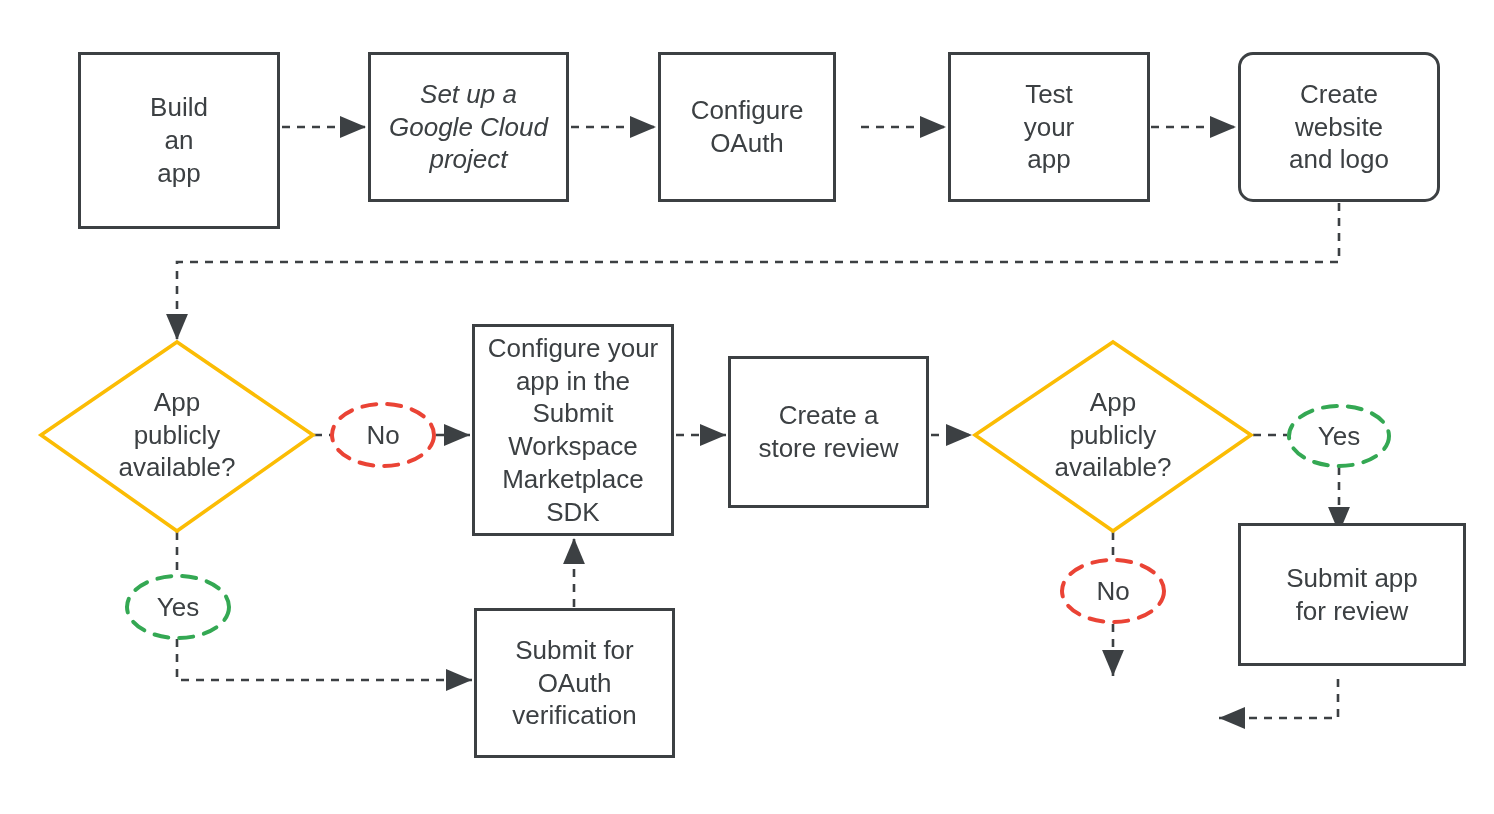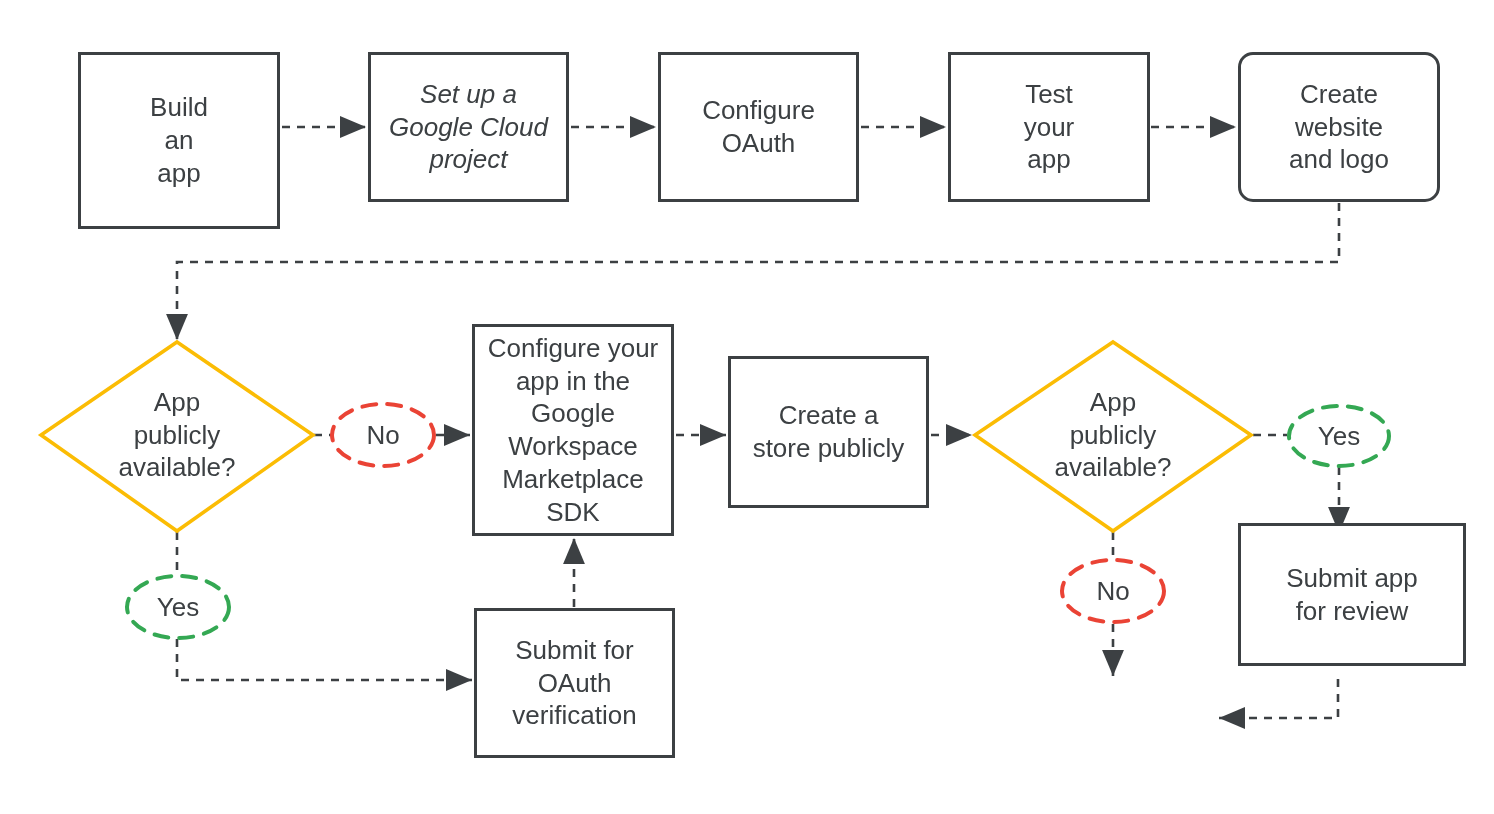--- a/index.html
+++ b/index.html
@@ -89,46 +89,46 @@
   <div class="box" style="left:78px;  top:52px;  width:202px; height:177px;">
     <div class="lbl">Build
 an
 app</div>
   </div>
   <div class="box" style="left:368px; top:52px;  width:201px; height:150px;font-style:italic;">
     <div class="lbl">Set up a
 Google Cloud
 project</div>
   </div>
-  <div class="box" style="left:658px; top:52px;  width:201px; height:150px;">
+  <div class="box" style="left:658px; top:52px;  width:178px; height:150px;">
     <div class="lbl">Configure
 OAuth</div>
   </div>
   <div class="box" style="left:948px; top:52px;  width:202px; height:150px;">
     <div class="lbl">Test
 your
 app</div>
   </div>
   <div class="box" style="left:1238px;top:52px;  width:202px; height:150px;border-radius:15px;">
     <div class="lbl">Create
 website
 and logo</div>
   </div>
 
   <div class="box" style="left:472px; top:324px; width:202px; height:212px;">
     <div class="lbl">Configure your
 app in the
-Google
+Submit
 Workspace
 Marketplace
 SDK</div>
   </div>
   <div class="box" style="left:728px; top:356px; width:201px; height:152px;">
     <div class="lbl">Create a
-store publicly</div>
+store review</div>
   </div>
   <div class="box" style="left:1238px;top:523px; width:228px; height:143px;">
     <div class="lbl">Submit app
 for review</div>
   </div>
   <div class="box" style="left:474px; top:608px; width:201px; height:150px;align-items:center;">
     <div class="lbl">Submit for
 OAuth
 verification</div>
   </div>

